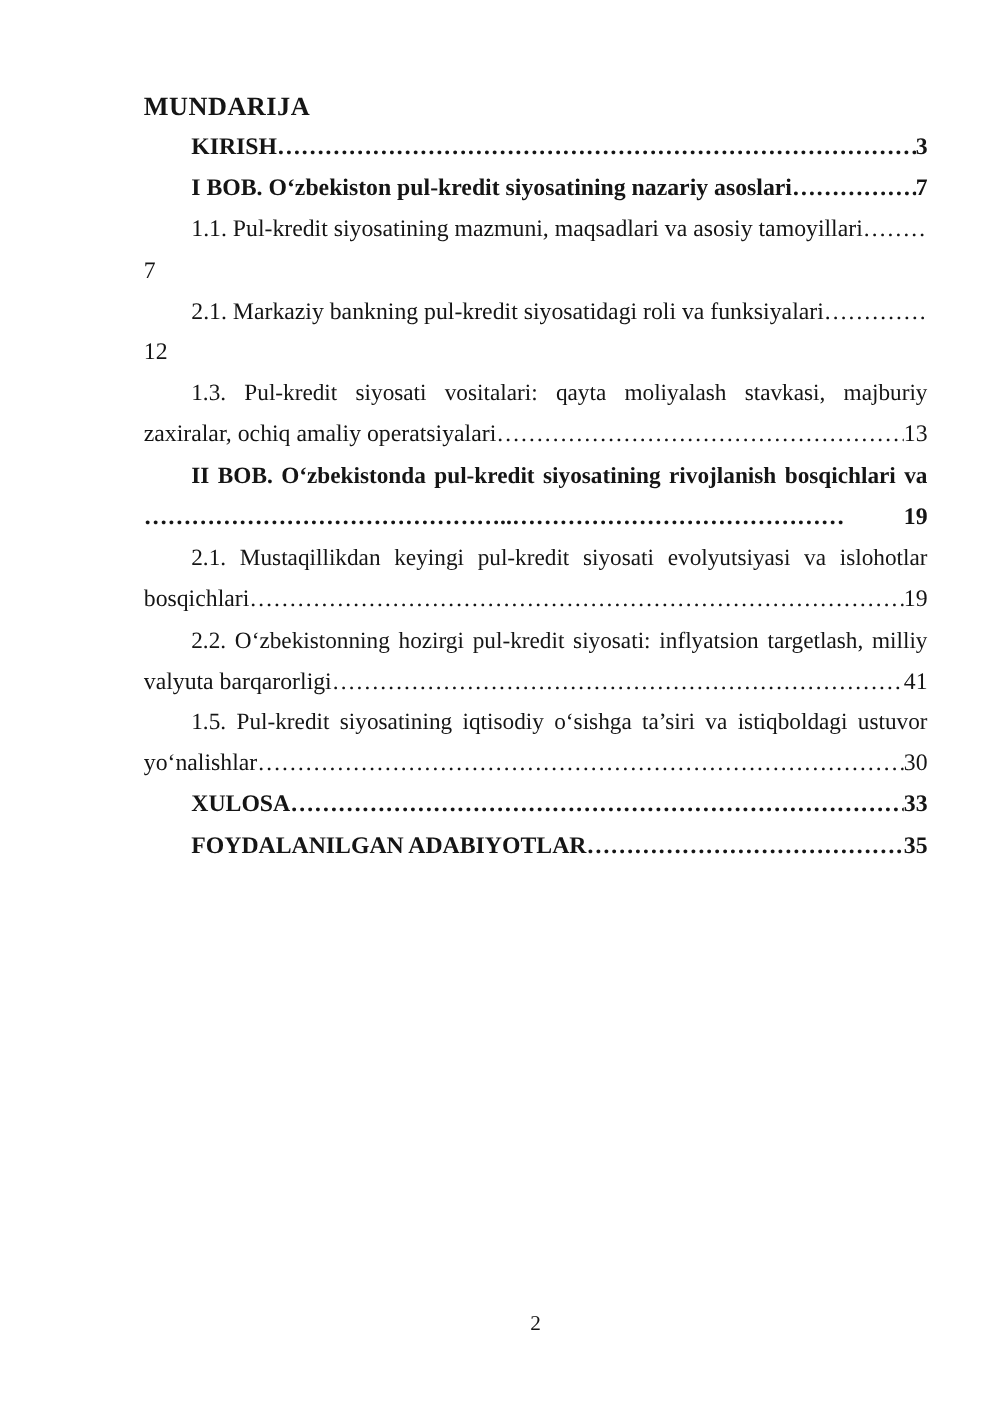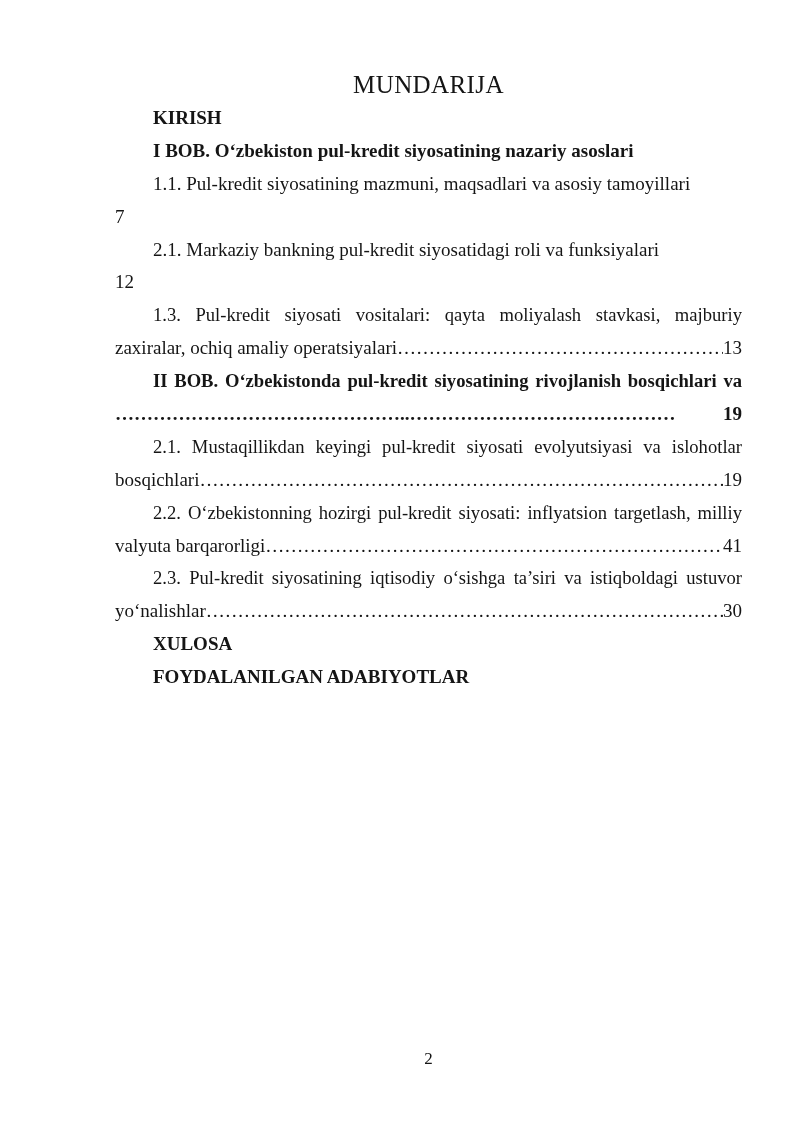--- a/index.html
+++ b/index.html
@@ -10,39 +10,39 @@
     overflow: hidden;
     font-family: "Liberation Serif", serif;
     color: #151515;
   }
   .doc {
     position: absolute;
     left: 115px; top: 68px;
     width: 627px;
   }
   .doc-title {
-    font-size: 25px;
-    font-weight: normal;
-    text-align: center;
+    font-size: 21px;
+    font-weight: bold;
+    text-align: left;
     line-height: 34px;
     height: 34px;
     letter-spacing: 0.4px;
   }
   .tline {
     font-size: 19px;
     height: 32.9px;
     line-height: 32.9px;
     display: flex;
     align-items: baseline;
     overflow: hidden;
   }
   .tline .pre  { flex: 0 0 auto; white-space: pre; }
   .tline .dots { flex: 1 1 auto; overflow: hidden; white-space: nowrap; }
   .tline .num  { flex: 0 0 auto; }
-  .indent { padding-left: 38px; flex-direction: column; }
+  .indent { padding-left: 38px; }
   .bold { font-weight: bold; }
   .fill {
     display: block;
     font-size: 18.6px;
     text-align: justify;
     text-align-last: justify;
     white-space: normal;
   }
   .page-footer {
     position: absolute;
@@ -124,21 +124,21 @@
     <span class="pre">2.2. O‘zbekistonning hozirgi pul-kredit siyosati: inflyatsion targetlash, milliy</span>
   </div>
 
   <div class="tline">
     <span class="pre">valyuta barqarorligi</span>
       <span class="dots">…………………………………………………………………….</span>
       <span class="num">41</span>
   </div>
 
   <div class="tline indent fill">
-    <span class="pre">2.3. Pul-kredit siyosatining iqtisodiy o‘sishga ta’siri va istiqboldagi ustuvor</span>
+    <span class="pre">1.5. Pul-kredit siyosatining iqtisodiy o‘sishga ta’siri va istiqboldagi ustuvor</span>
   </div>
 
   <div class="tline">
     <span class="pre">yo‘nalishlar</span>
       <span class="dots">……………………………………………………………………………..</span>
       <span class="num">30</span>
   </div>
 
   <div class="tline indent bold">
     <span class="pre">XULOSA</span>

